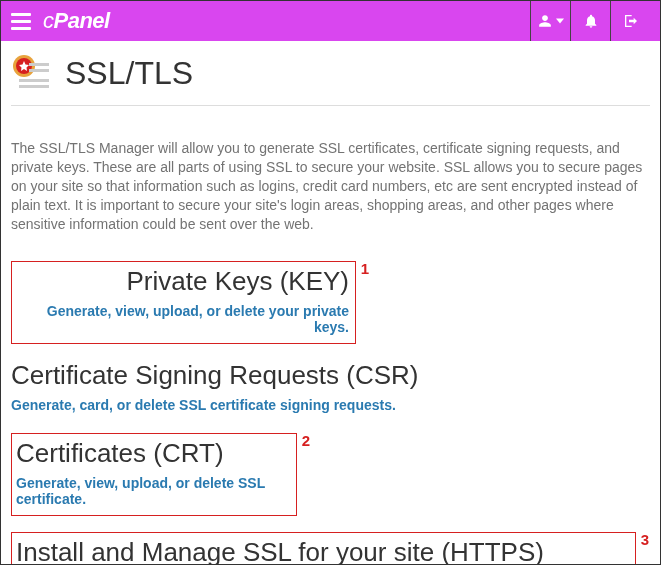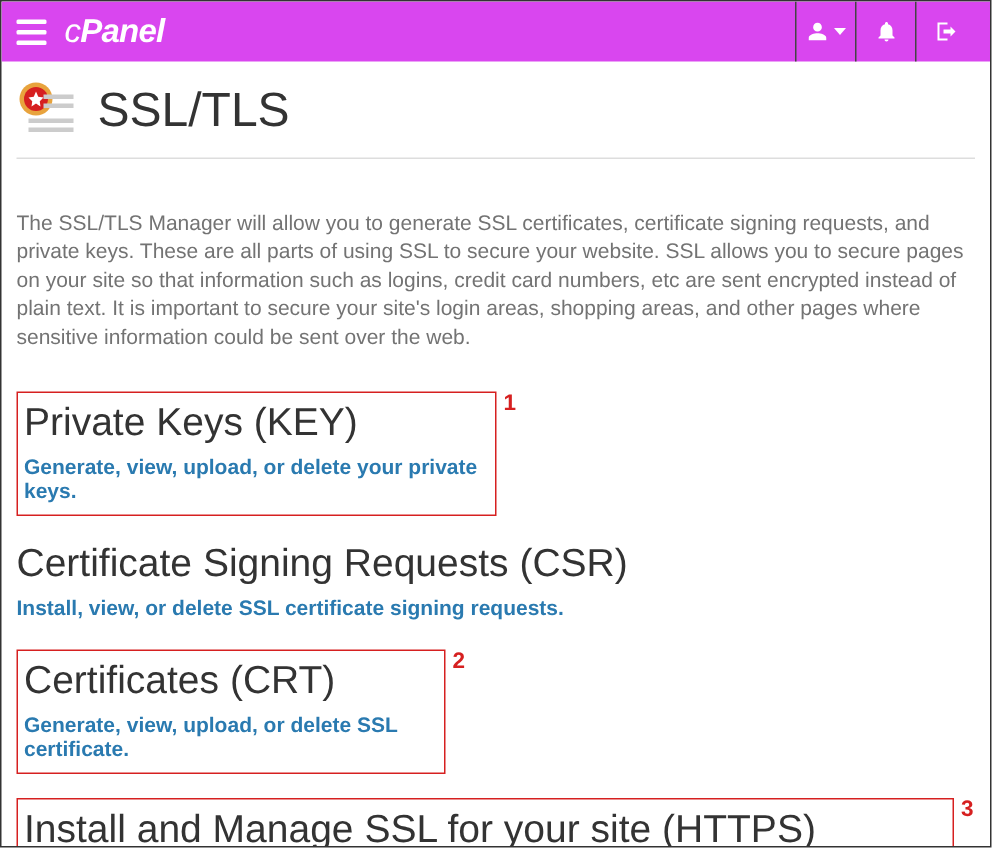--- a/index.html
+++ b/index.html
@@ -156,30 +156,30 @@
       <rect x="18" y="16" width="20" height="3" fill="#ccc"></rect>
       <rect x="8" y="26" width="30" height="3" fill="#ccc"></rect>
       <rect x="8" y="32" width="30" height="3" fill="#ccc"></rect>
     </svg>
     <h1 class="page-title">SSL/TLS</h1>
   </div>
 
   <p class="description">The SSL/TLS Manager will allow you to generate SSL certificates, certificate signing requests, and private keys. These are all parts of using SSL to secure your website. SSL allows you to secure pages on your site so that information such as logins, credit card numbers, etc are sent encrypted instead of plain text. It is important to secure your site's login areas, shopping areas, and other pages where sensitive information could be sent over the web.</p>
 
   <div class="section">
-    <div class="boxed" style="width:320px;">
+    <div class="boxed" style="width:345px;text-align:right;">
       <h2 class="section-title">Private Keys (KEY)</h2>
       <a href="#" class="section-link">Generate, view, upload, or delete your private keys.</a>
       <span class="box-label" style="top:-2px; right:-14px;">1</span>
     </div>
   </div>
 
   <div class="section">
     <h2 class="section-title">Certificate Signing Requests (CSR)</h2>
-    <a href="#" class="section-link">Install, view, or delete SSL certificate signing requests.</a>
+    <a href="#" class="section-link">Generate, card, or delete SSL certificate signing requests.</a>
   </div>
 
   <div class="section">
     <div class="boxed" style="width:286px;">
       <h2 class="section-title">Certificates (CRT)</h2>
       <a href="#" class="section-link">Generate, view, upload, or delete SSL certificate.</a>
       <span class="box-label" style="top:-2px; right:-14px;">2</span>
     </div>
   </div>
 

